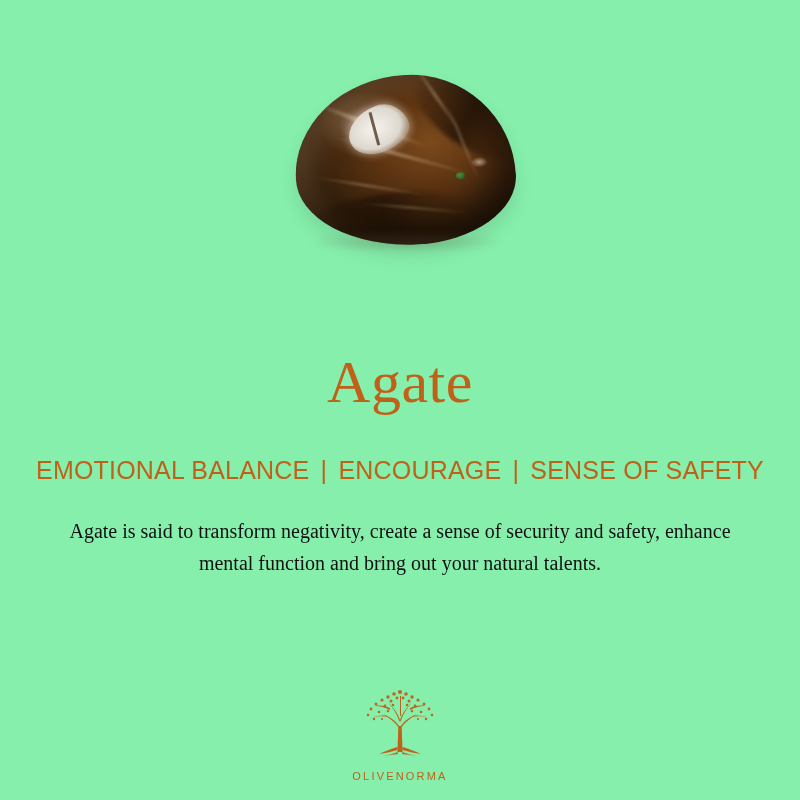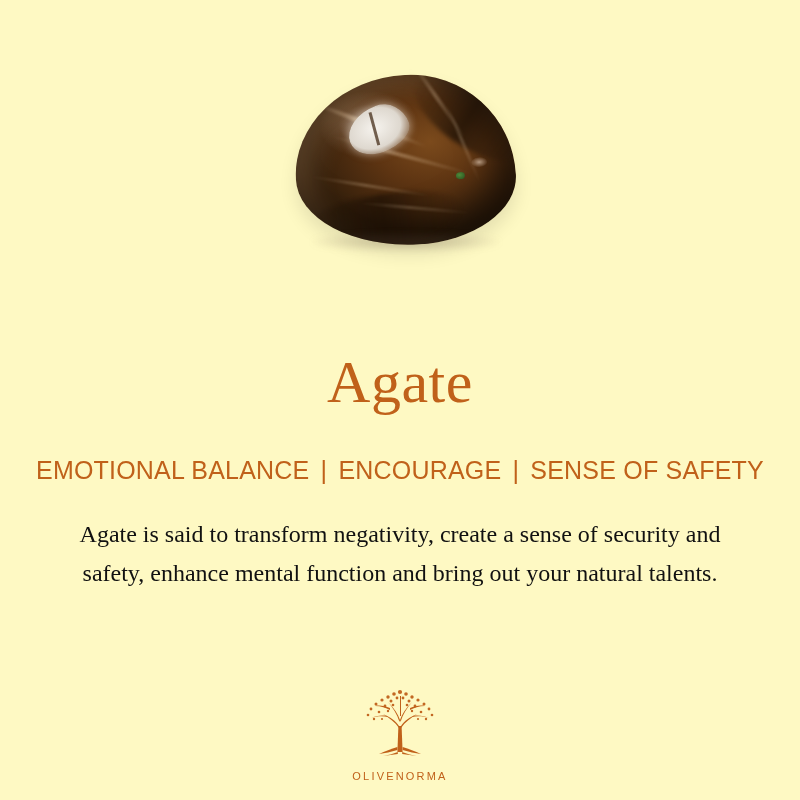--- a/index.html
+++ b/index.html
@@ -11,21 +11,21 @@
     width: 800px;
     height: 800px;
     font-family: "Liberation Serif", serif;
     color: #1a1a1a;
     overflow: hidden;
   }
   .card {
     position: relative;
     width: 800px;
     height: 800px;
-    background: #fef9c3;
+    background: #86efac;
     display: flex;
     flex-direction: column;
     align-items: center;
   }
 
   
   .stone-area {
     width: 100%;
     height: 330px;
     position: relative;
@@ -133,21 +133,21 @@
     letter-spacing: 0.2px;
     margin-top: 44px;
     white-space: nowrap;
   }
   .keywords .sep {
     color: #c0611a;
     padding: 0 4px;
   }
   .desc {
     font-family: "Liberation Serif", serif;
-    font-size: 24px;
+    font-size: 20px;
     line-height: 1.62;
     color: #111111;
     text-align: center;
     width: 690px;
     margin-top: 30px;
   }
 
   
   .logo {
     position: absolute;

